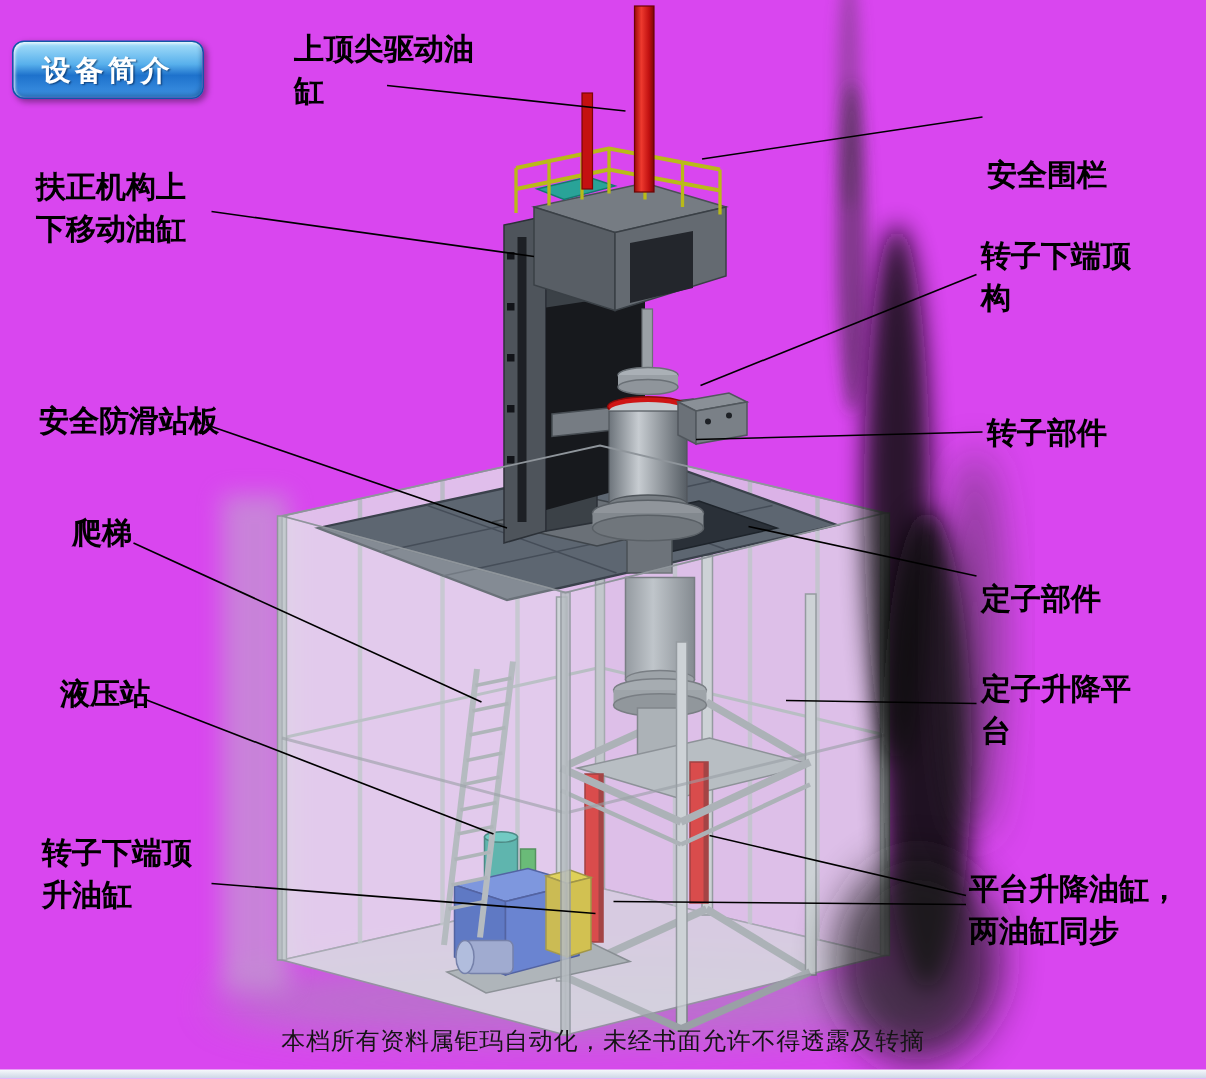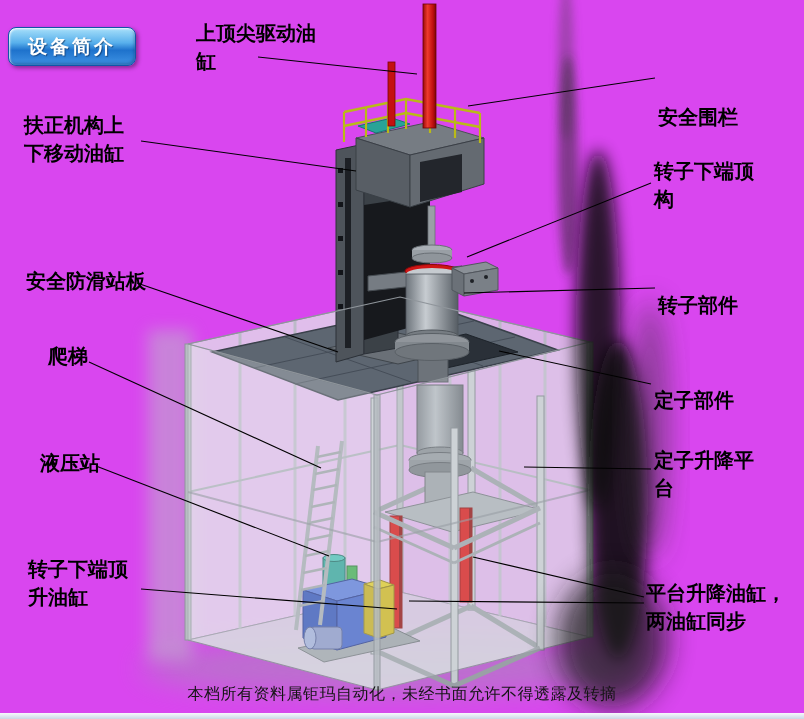--- a/index.html
+++ b/index.html
@@ -21,21 +21,21 @@
   
   .callout{
     position:absolute;font-weight:700;font-size:20px;line-height:1.38;color:#000;
     white-space:pre-line;
   }
   .c0{left:196px;top:20px;}
   .c1{left:658px;top:64px;margin-top:40px;}
   .c2{left:24px;top:112px;}
   .c3{left:654px;top:158px;}
   .c4{left:26px;top:268px;}
-  .c5{left:658px;top:276px;margin-top:16px;}
+  .c5{left:658px;top:276px;}
   .c6{left:48px;top:343px;}
   .c7{left:654px;top:371px;margin-top:16px;}
   .c8{left:40px;top:450px;}
   .c9{left:654px;top:447px;}
   .c10{left:28px;top:556px;}
   .c11{left:646px;top:580px;}
   #footer{
     position:absolute;left:0;top:684px;width:100%;text-align:center;
     font-size:16px;font-weight:400;color:#141414;letter-spacing:.5px;
   }

